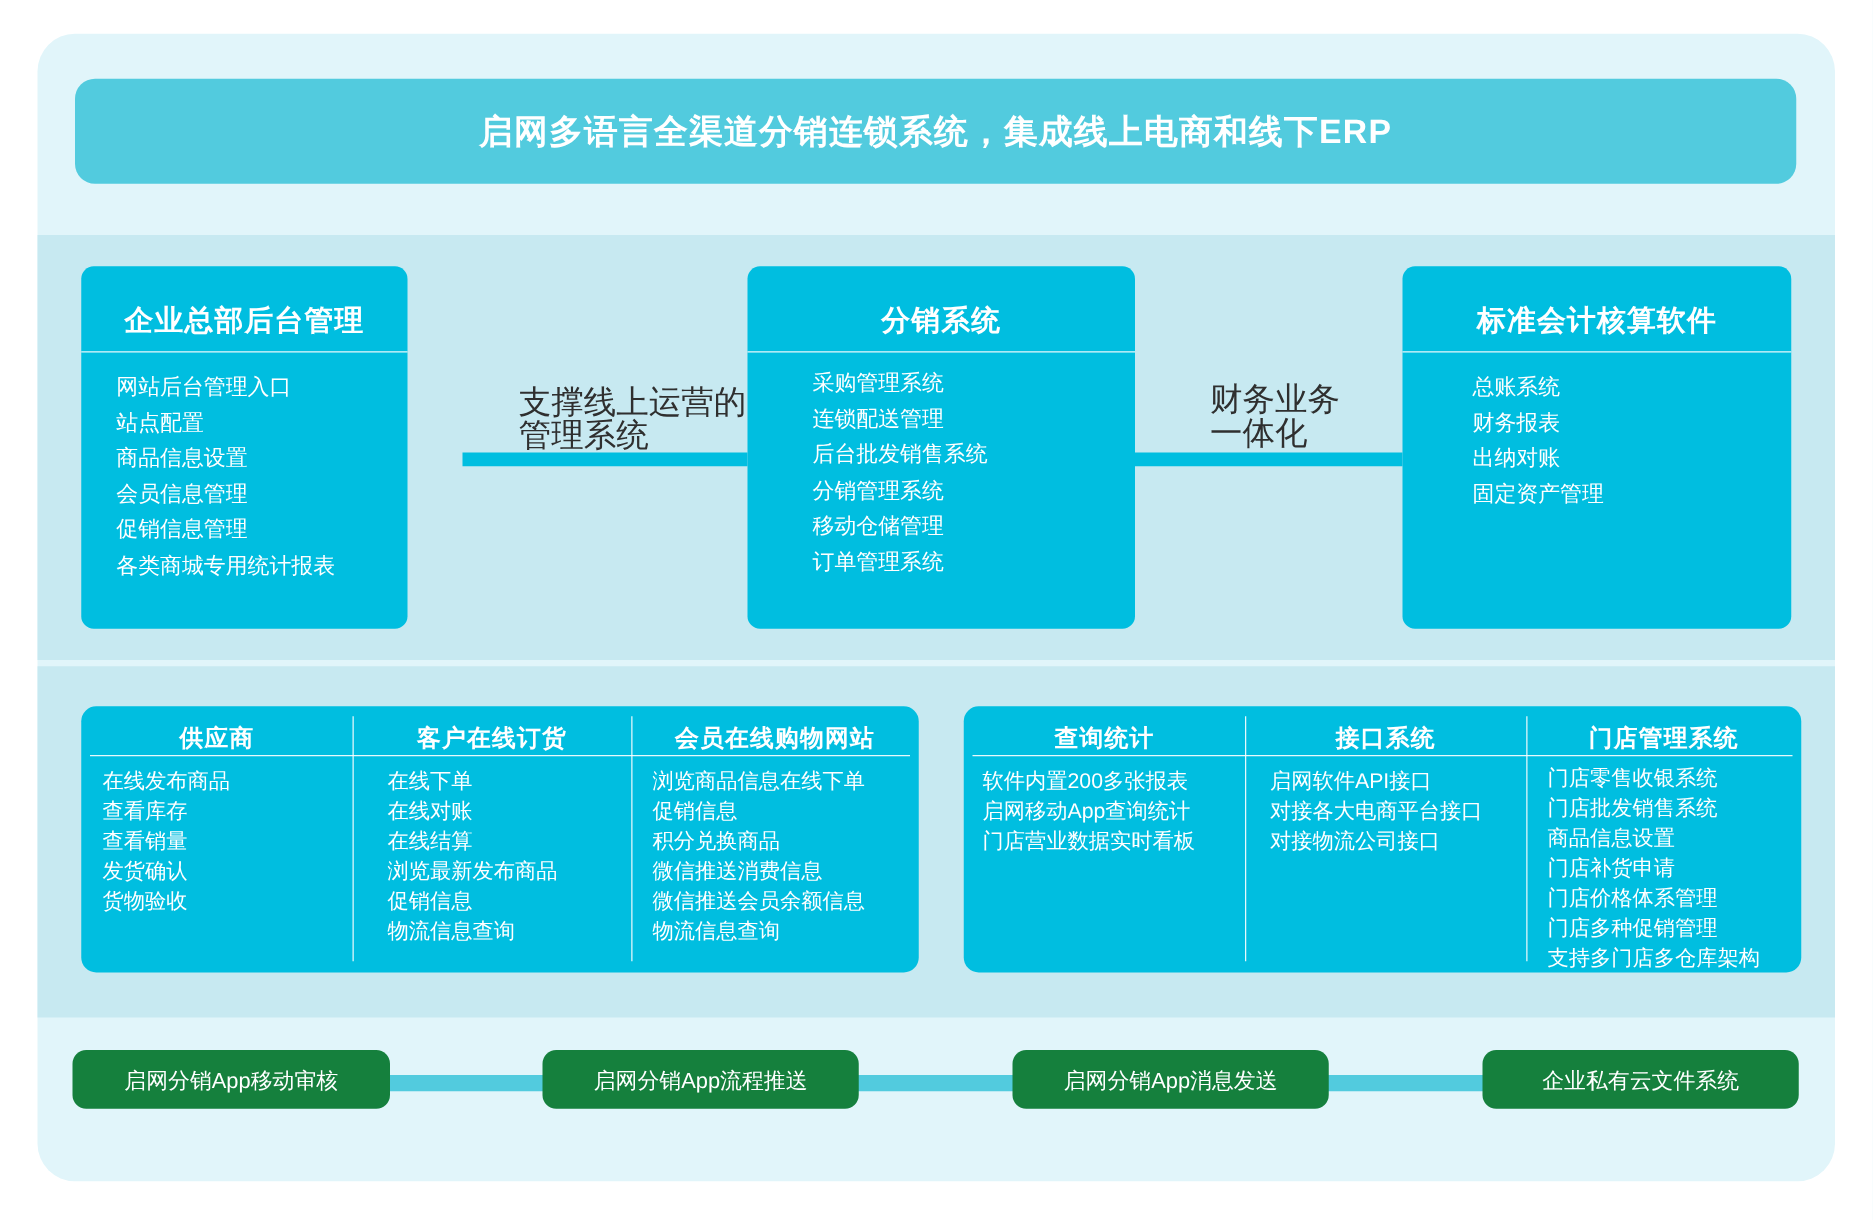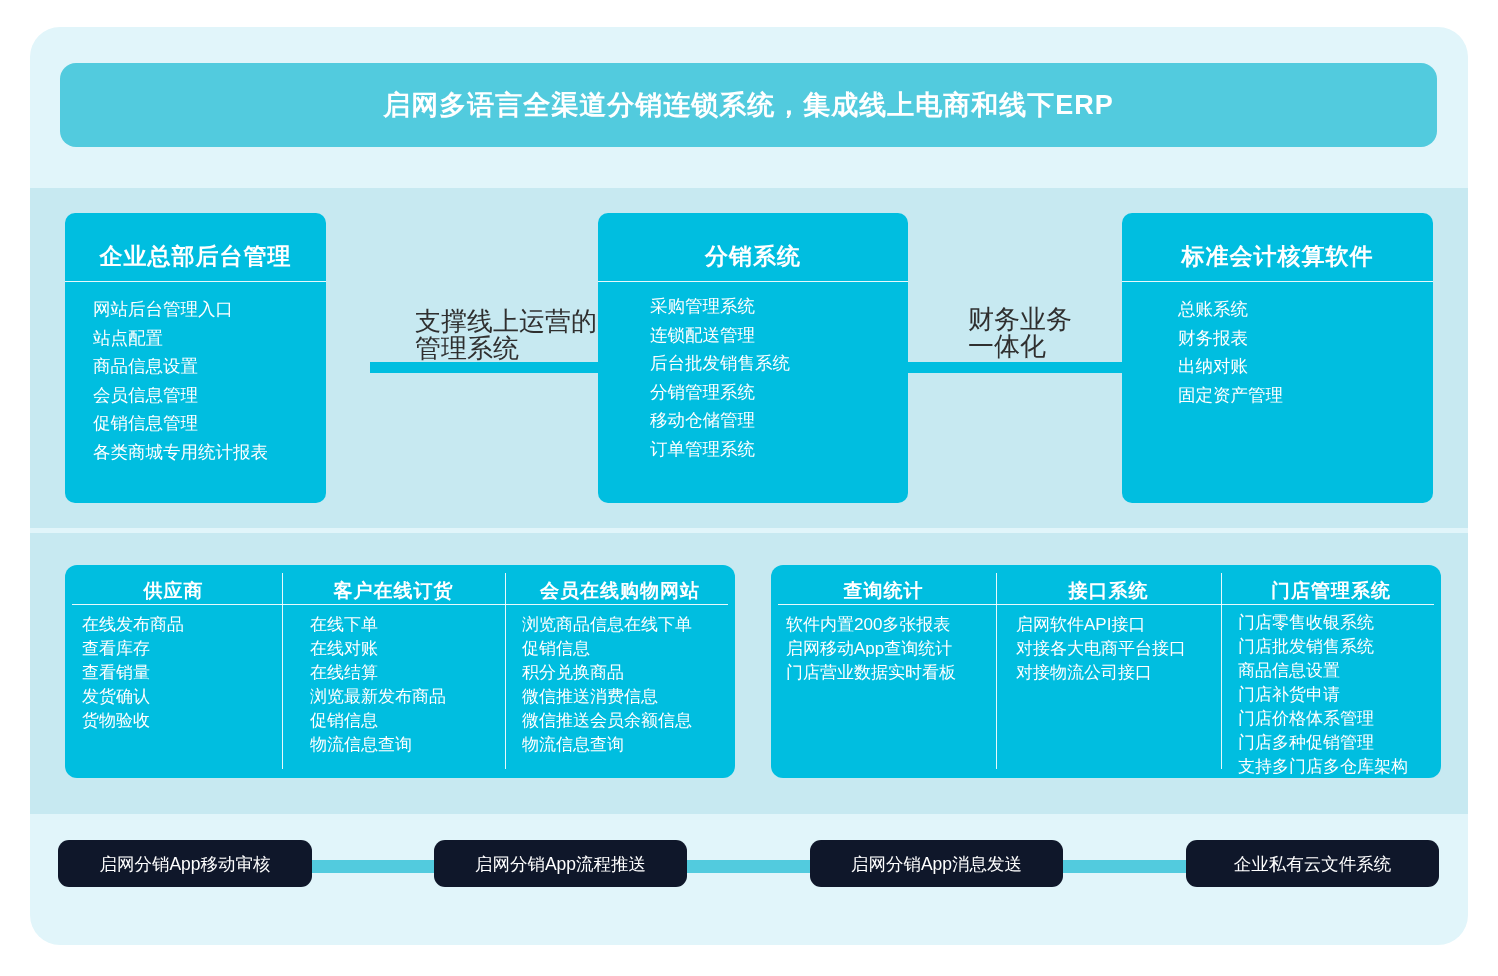--- a/index.html
+++ b/index.html
@@ -40,21 +40,21 @@
               background: #00bee0; border-radius: 12px; color: #ffffff; }
   .groupL { left: 65px; }
   .groupR { left: 771px; }
   .grp-title { position: absolute; top: 13px; height: 24px; text-align: center;
                font-size: 19px; font-weight: bold; letter-spacing: 1px; }
   .grp-rule { position: absolute; top: 39px; left: 7px; right: 7px; height: 1px; background: rgba(255,255,255,0.9); }
   .vdiv { position: absolute; top: 8px; height: 196px; width: 1px; background: rgba(255,255,255,0.9); }
   .grp-items { position: absolute; top: 48px; }
   .grp-item { font-size: 17px; line-height: 24px; white-space: nowrap; }
 
-  .btn { position: absolute; top: 840px; height: 47px; background: #0f172a; border-radius: 11px;
+  .btn { position: absolute; top: 840px; height: 47px; background: #15803d; border-radius: 11px;
          color: #ffffff; font-size: 17.5px; display: flex; align-items: center; justify-content: center;
          white-space: nowrap; z-index: 2; }
   .btn-line { position: absolute; top: 860px; left: 120px; width: 1280px; height: 13px;
               background: #52cbde; z-index: 1; }
 </style>
 </head>
 <body>
 
 <div class="container"></div>
 <div class="band band1"></div>

